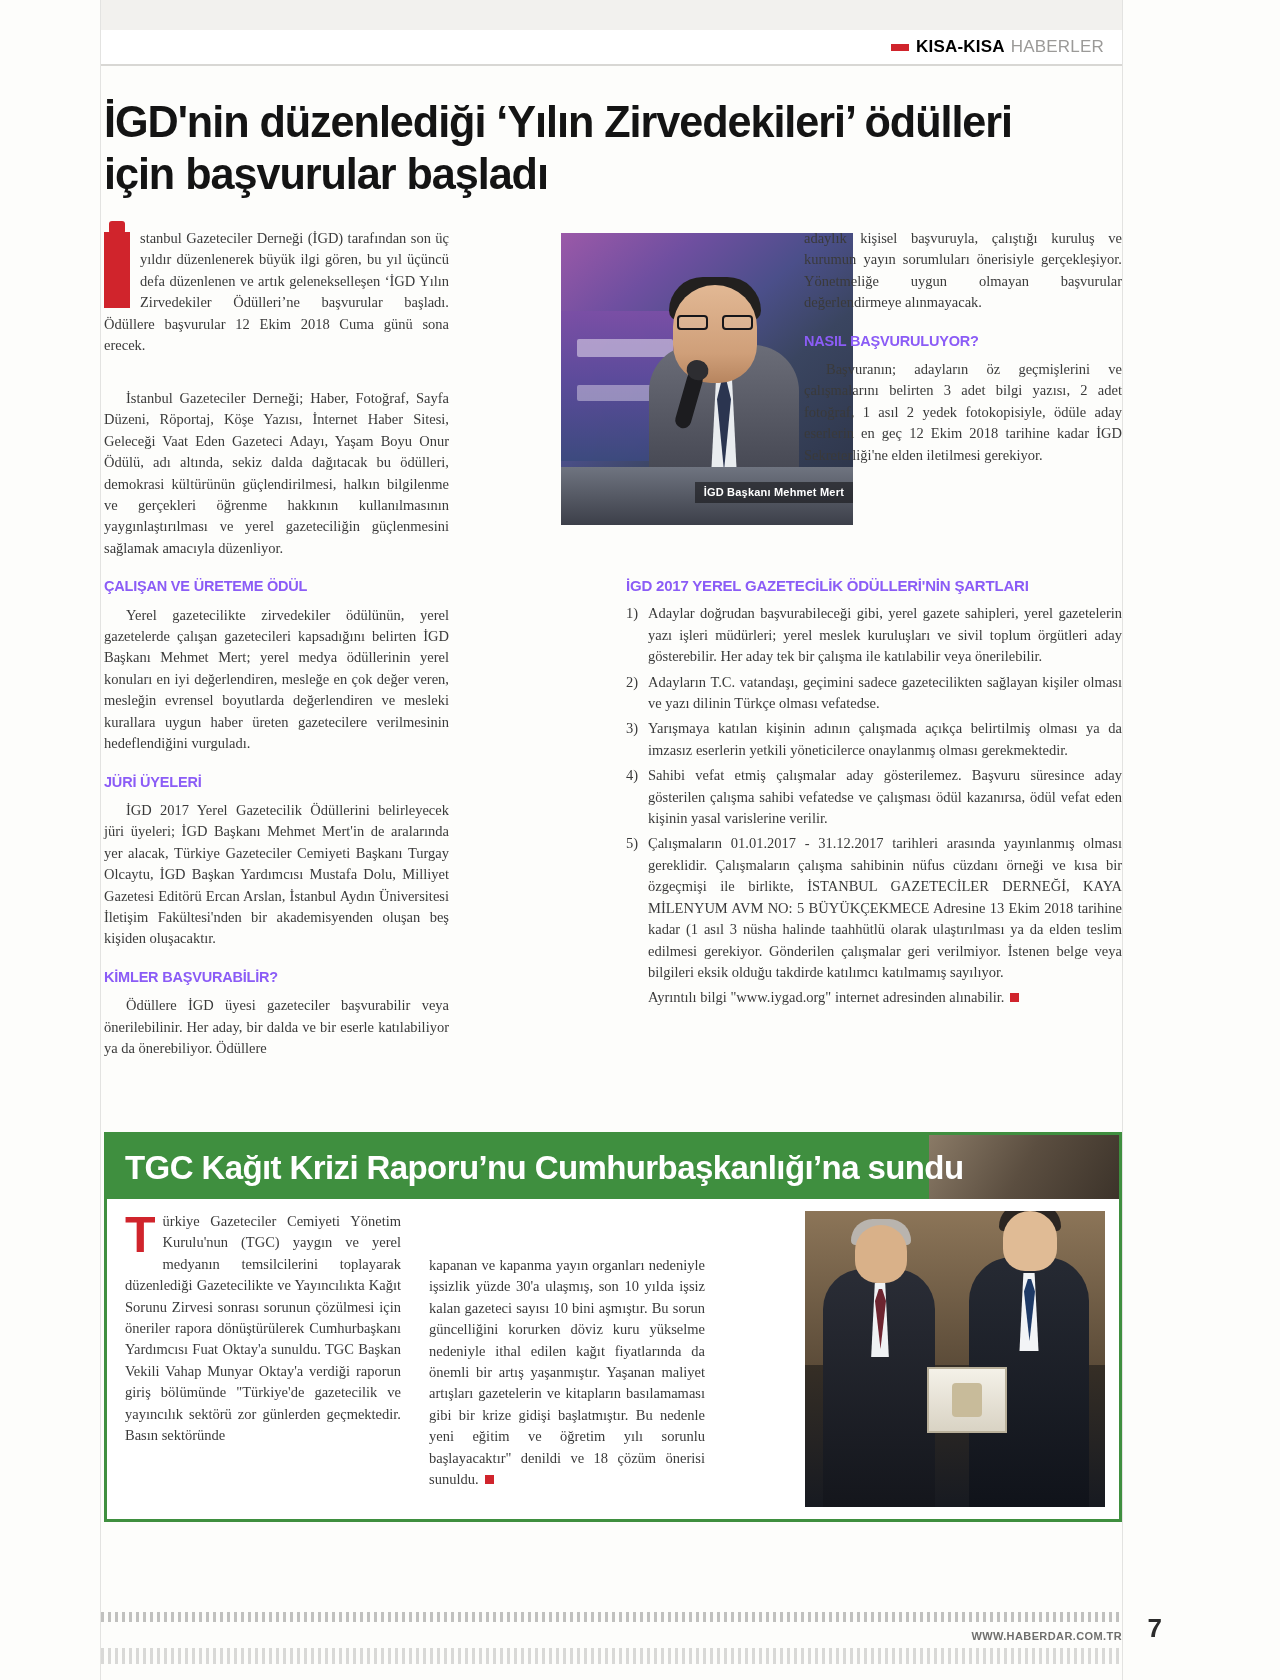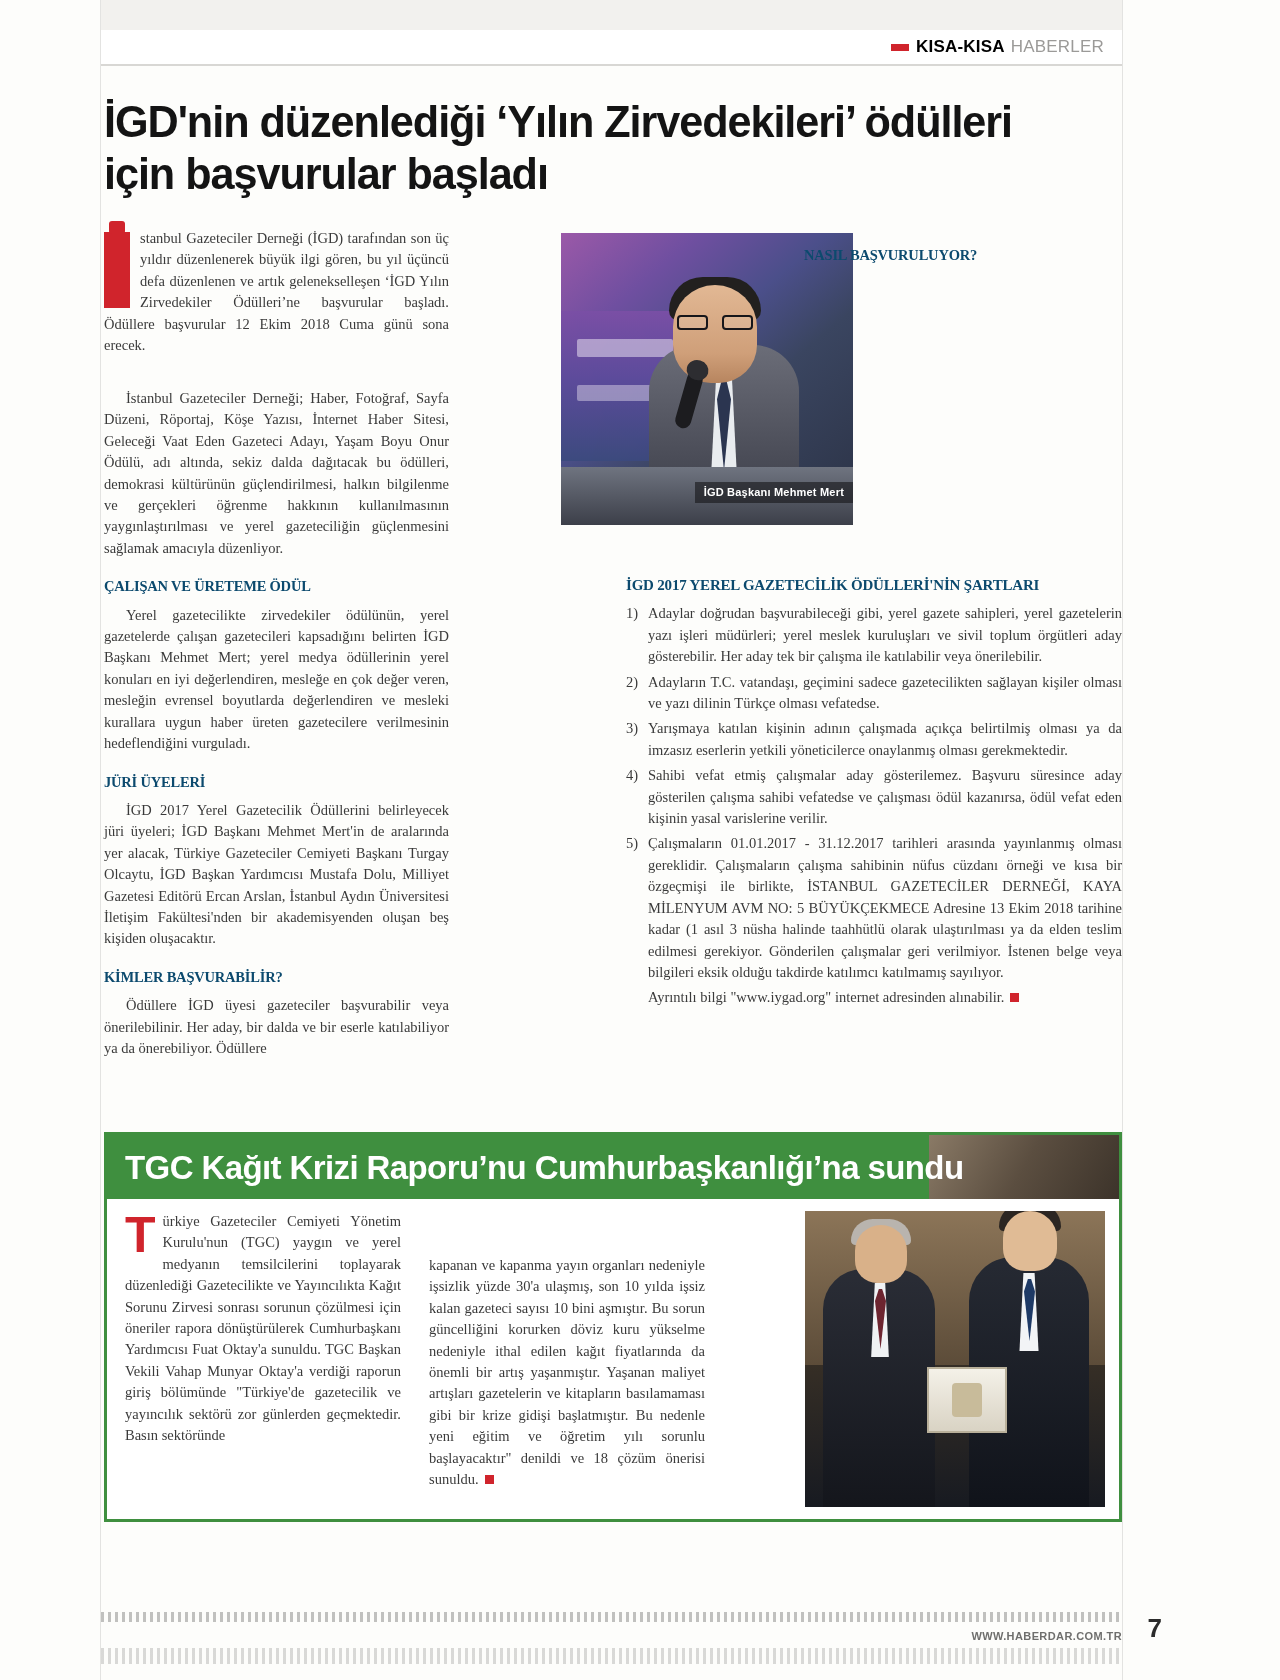--- a/index.html
+++ b/index.html
@@ -86,24 +86,24 @@
   .dropcap::after{
     content:"";
     position:absolute;left:5px;top:-11px;
     width:16px;height:13px;
     background:#d0242c;
     border-radius:3px;
   }
 
   
   .redhead{
-    font-family:Liberation Serif, serif;
+    font-family:Liberation Sans, sans-serif;
     font-weight:bold;
     font-size:14.5px;
-    color:#0c4a6e;
+    color:#8b5cf6;
     letter-spacing:-.2px;
     margin:17px 0 7px 0;
   }
   .redhead.big{font-size:15px;}
 
   
   .photo1{
     position:absolute;left:457px;top:5px;width:292px;height:292px;
     overflow:hidden;
     background:#2b2f3a;
@@ -338,21 +338,23 @@
       <p>Yerel gazetecilikte zirvedekiler ödülünün, yerel gazetelerde çalışan gazetecileri kapsadığını belirten İGD Başkanı Mehmet Mert; yerel medya ödüllerinin yerel konuları en iyi değerlendiren, mesleğe en çok değer veren, mesleğin evrensel boyutlarda değerlendiren ve mesleki kurallara uygun haber üreten gazetecilere verilmesinin hedeflendiğini vurguladı.</p>
 
       <div class="redhead">JÜRİ ÜYELERİ</div>
       <p>İGD 2017 Yerel Gazetecilik Ödüllerini belirleyecek jüri üyeleri; İGD Başkanı Mehmet Mert'in de aralarında yer alacak, Türkiye Gazeteciler Cemiyeti Başkanı Turgay Olcaytu, İGD Başkan Yardımcısı Mustafa Dolu, Milliyet Gazetesi Editörü Ercan Arslan, İstanbul Aydın Üniversitesi İletişim Fakültesi'nden bir akademisyenden oluşan beş kişiden oluşacaktır.</p>
 
       <div class="redhead">KİMLER BAŞVURABİLİR?</div>
       <p>Ödüllere İGD üyesi gazeteciler başvurabilir veya önerilebilinir. Her aday, bir dalda ve bir eserle katılabiliyor ya da önerebiliyor. Ödüllere</p>
     </div>
 
     <div class="col c3" style="left:700px;width:318px;">
+      <p class="noind">adaylık kişisel başvuruyla, çalıştığı kuruluş ve kurumun yayın sorumluları önerisiyle gerçekleşiyor. Yönetmeliğe uygun olmayan başvurular değerlendirmeye alınmayacak.</p>
       <div class="redhead">NASIL BAŞVURULUYOR?</div>
+      <p>Başvuranın; adayların öz geçmişlerini ve çalışmalarını belirten 3 adet bilgi yazısı, 2 adet fotoğraf, 1 asıl 2 yedek fotokopisiyle, ödüle aday eserlerin en geç 12 Ekim 2018 tarihine kadar İGD Sekreterliği'ne elden iletilmesi gerekiyor.</p>
     </div>
 
     <div class="col c4" style="left:522px;width:496px;top:330px;">
       <div class="redhead big">İGD 2017 YEREL GAZETECİLİK ÖDÜLLERİ'NİN ŞARTLARI</div>
       <ul class="numlist">
         <li>
           <span class="n">1)</span>
           <span>Adaylar doğrudan başvurabileceği gibi, yerel gazete sahipleri, yerel gazetelerin yazı işleri müdürleri; yerel meslek kuruluşları ve sivil toplum örgütleri aday gösterebilir. Her aday tek bir çalışma ile katılabilir veya önerilebilir.</span>
         </li>
         <li>

